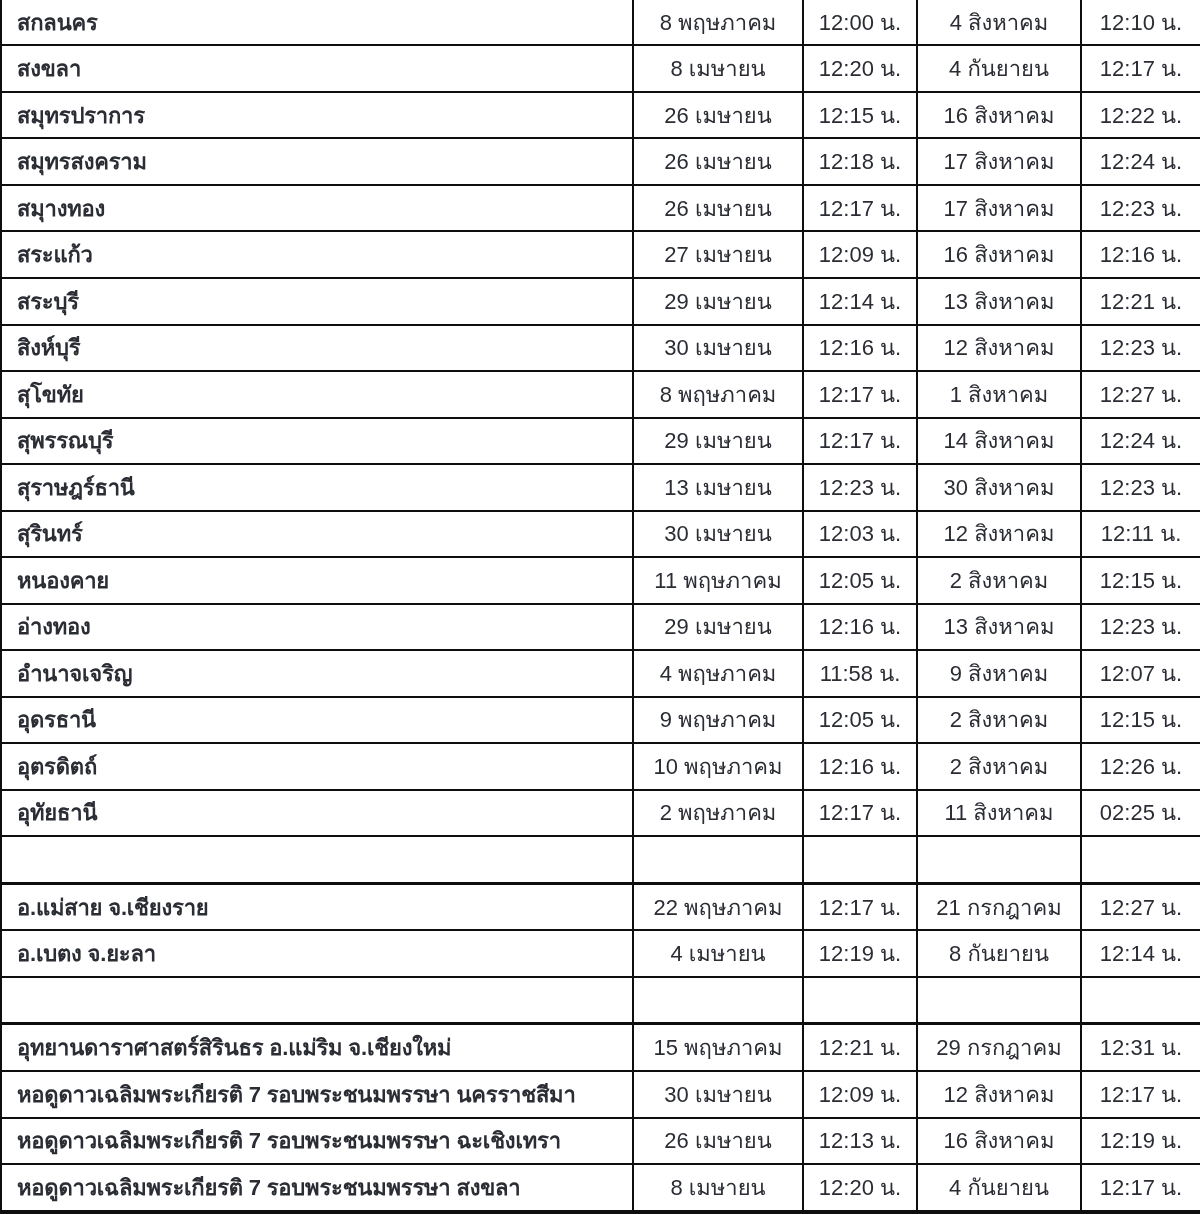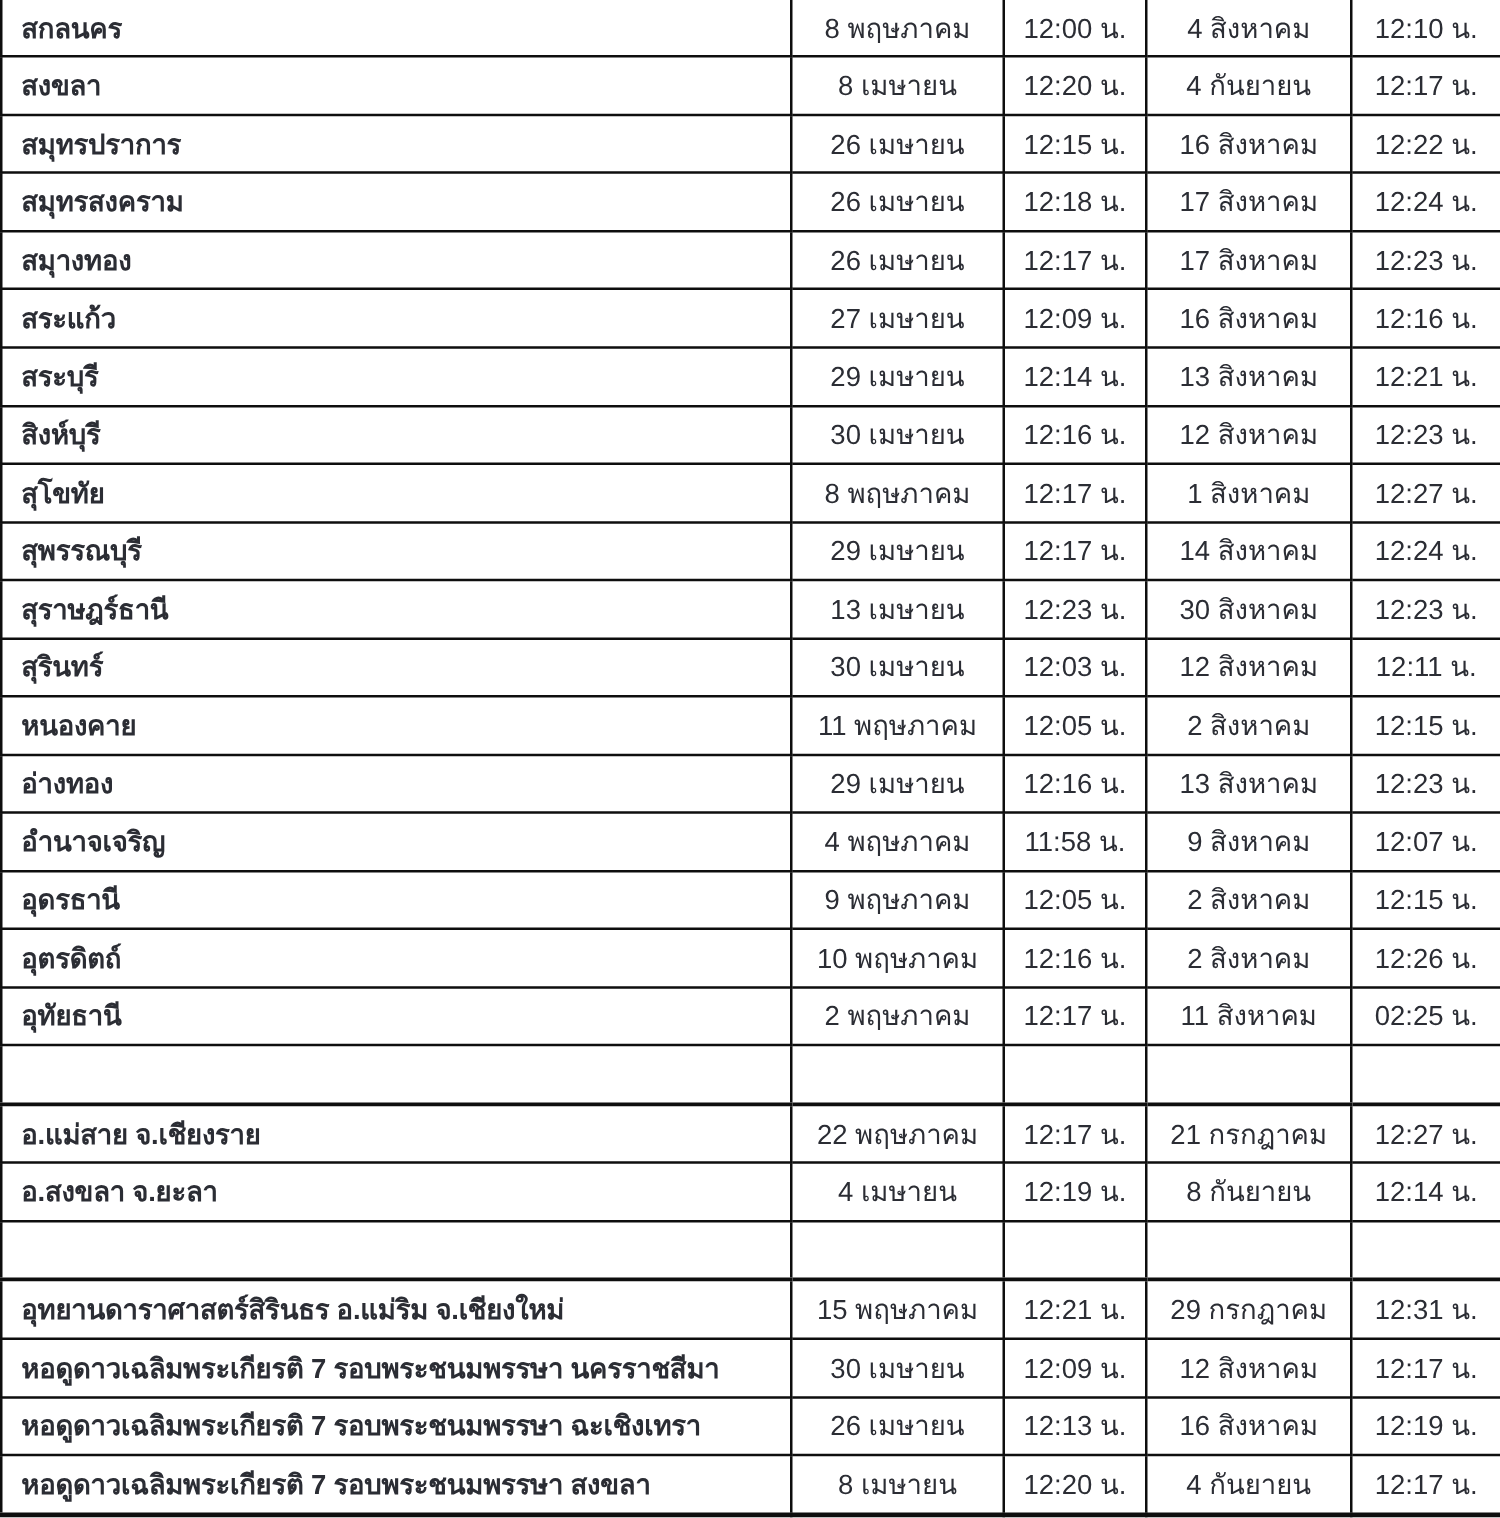--- a/index.html
+++ b/index.html
@@ -200,21 +200,21 @@
           <td class="cell col-4"></td>
         </tr>
         <tr class="row">
           <td class="cell col-0">อ.แม่สาย จ.เชียงราย</td>
           <td class="cell col-1">22 พฤษภาคม</td>
           <td class="cell col-2">12:17 น.</td>
           <td class="cell col-3">21 กรกฎาคม</td>
           <td class="cell col-4">12:27 น.</td>
         </tr>
         <tr class="row">
-          <td class="cell col-0">อ.สงขลา จ.ยะลา</td>
+          <td class="cell col-0">อ.เบตง จ.ยะลา</td>
           <td class="cell col-1">4 เมษายน</td>
           <td class="cell col-2">12:19 น.</td>
           <td class="cell col-3">8 กันยายน</td>
           <td class="cell col-4">12:14 น.</td>
         </tr>
         <tr class="row section-end">
           <td class="cell col-0"></td>
           <td class="cell col-1"></td>
           <td class="cell col-2"></td>
           <td class="cell col-3"></td>

